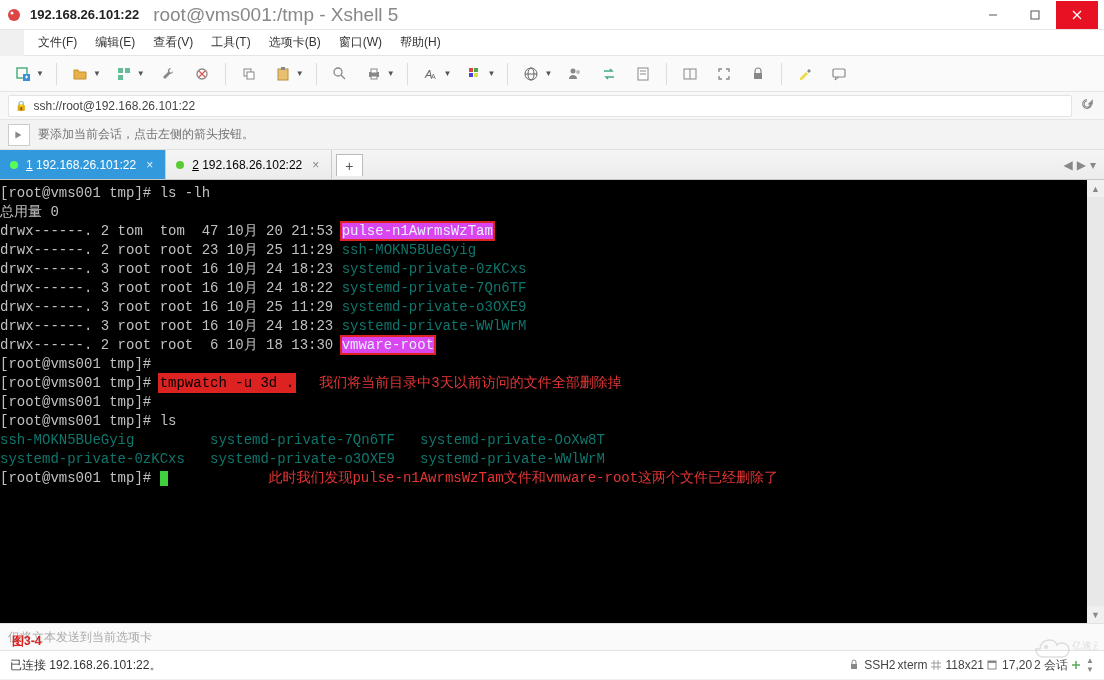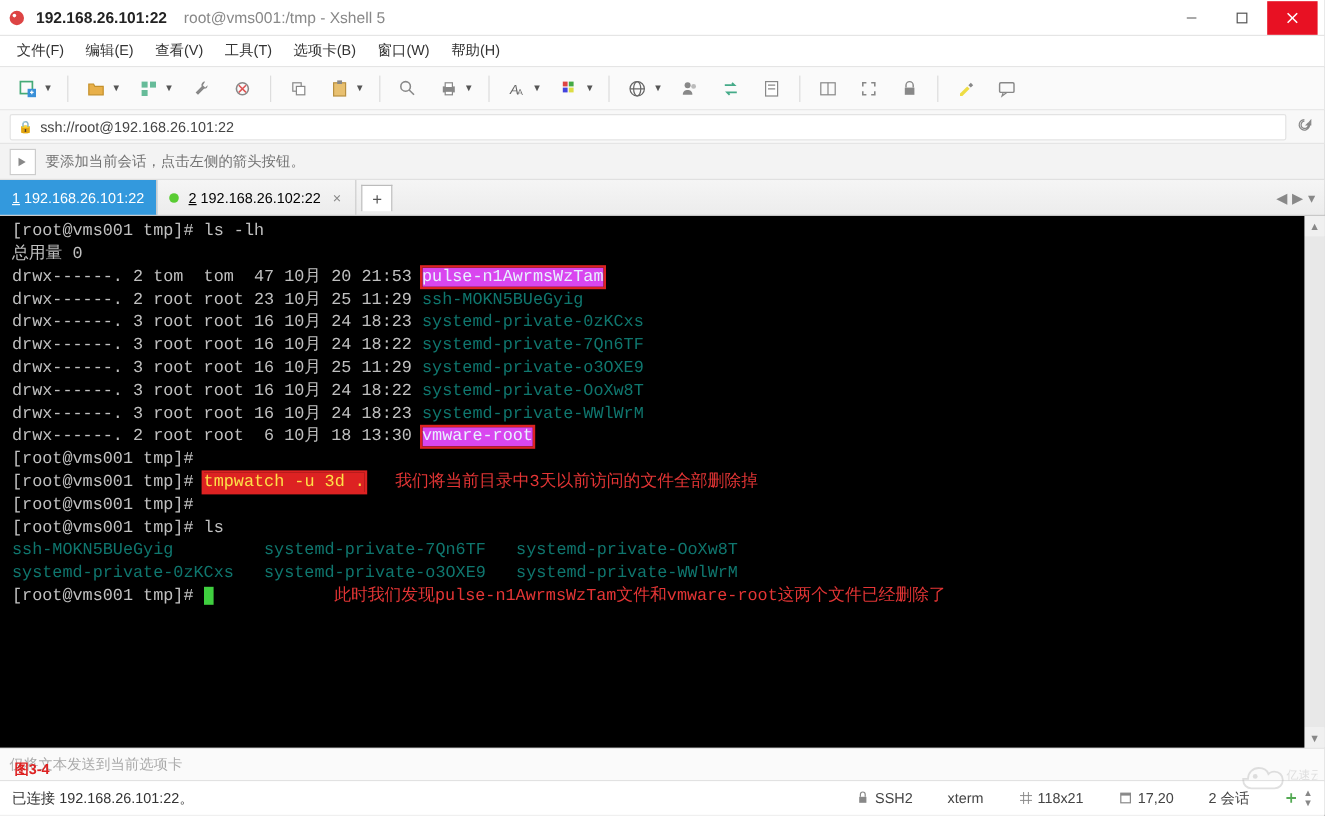--- a/index.html
+++ b/index.html
@@ -20,39 +20,40 @@
   padding: 0 6px;
   border-bottom: 1px solid #e5e5e5;
 }
 .titlebar .app-icon {
   width: 16px; height: 16px;
   display: flex; align-items: center; justify-content: center;
   margin-right: 8px;
 }
 .titlebar .app-icon svg { width: 16px; height: 16px; }
 .titlebar .title-primary { font-weight: 600; color: #222; margin-right: 14px; font-size: 13px; }
-.titlebar .title-secondary { color: #888; font-size: 13px; }
+.titlebar .title-secondary { color: #888; font-size: 19px; }
 .titlebar .win-controls { margin-left: auto; display: flex; }
 .titlebar .win-btn {
   width: 42px; height: 28px;
   display: flex; align-items: center; justify-content: center;
   color: #555; cursor: default;
 }
 .titlebar .win-btn.close { background: #e81123; color: #fff; }
 .titlebar .win-btn svg { width: 10px; height: 10px; }
 
 .menubar {
   height: 26px;
   background: #fff;
   display: flex;
   align-items: center;
   padding: 0 10px;
   gap: 10px;
   border-bottom: 1px solid #e5e5e5;
   color: #333;
+  margin-left: 24px;
 }
 .menubar span { padding: 2px 4px; cursor: default; }
 
 .toolbar {
   height: 36px;
   background: #fafafa;
   display: flex;
   align-items: center;
   padding: 0 8px;
   gap: 4px;
@@ -122,21 +123,20 @@
 .tab {
   display: flex; align-items: center;
   padding: 0 10px;
   border-right: 1px solid #ccc;
   gap: 8px;
   position: relative;
 }
 .tab.active {
   background: #3399dd;
   color: #fff;
-  flex-direction: column;
 }
 .tab .dot { width: 8px; height: 8px; border-radius: 50%; }
 .tab.active .dot { background: #59ff59; }
 .tab.inactive .dot { background: #59cc33; }
 .tab .tab-label { font-size: 12px; }
 .tab .tab-label u { text-decoration: underline; }
 .tab .x {
   font-size: 12px;
   padding: 0 2px;
   cursor: default;
@@ -167,28 +167,28 @@
   height: 443px;
   display: flex;
 }
 .terminal {
   flex: 1;
   background: #000;
   color: #c0c0c0;
   font-family: "Consolas","Courier New",monospace;
   font-size: 14px;
   line-height: 19px;
-  padding: 4px 10px;
+  padding: 4px 0;
   overflow: hidden;
   position: relative;
 }
 .terminal .line { white-space: pre; }
 .term-cyan { color: #0f766e; }
 .term-red-bold { color: #e43535; font-weight: 400; }
-.term-hl-red { background: #d22; color: #fde047; outline: 2px solid #d22; }
+.term-hl-red { background: #d22; color: #000000; outline: 2px solid #d22; }
 .term-hl-blue { background: #d946ef; color: #e8f0ff; outline: 2px solid #d22; }
 .term-cursor { background: #3fcf3f; display: inline-block; width: 8px; height: 15px; vertical-align: middle; }
 .term-scrollbar {
   width: 17px;
   background: #f0f0f0;
   display: flex; flex-direction: column;
 }
 .term-scrollbar .arrow {
   height: 17px;
   display: flex; align-items: center; justify-content: center;
@@ -213,21 +213,21 @@
   border-bottom: 1px solid #e2e2e2;
   color: #aaa;
   font-size: 12px;
 }
 .statusbar {
   height: 28px;
   background: #fff;
   display: flex;
   align-items: center;
   padding: 0 10px;
-  gap: 29px;
+  gap: 2px;
   color: #333;
   font-size: 12px;
 }
 .statusbar .left { flex: 1; }
 .statusbar .item { display: flex; align-items: center; gap: 4px; color: #444; }
 .statusbar .item svg { width: 12px; height: 12px; }
 .watermark {
   position: absolute;
   right: 6px;
   bottom: 14px;
@@ -502,21 +502,20 @@
 
 <div class="terminal-area">
   <div class="terminal" id="terminal">
       <div class="line">[root@vms001 tmp]# ls -lh</div>
       <div class="line">总用量 0</div>
       <div class="line">drwx------. 2 tom  tom  47 10月 20 21:53 <span class="term-hl-blue">pulse-n1AwrmsWzTam</span></div>
       <div class="line">drwx------. 2 root root 23 10月 25 11:29 <span class="term-cyan">ssh-MOKN5BUeGyig</span></div>
       <div class="line">drwx------. 3 root root 16 10月 24 18:23 <span class="term-cyan">systemd-private-0zKCxs</span></div>
       <div class="line">drwx------. 3 root root 16 10月 24 18:22 <span class="term-cyan">systemd-private-7Qn6TF</span></div>
       <div class="line">drwx------. 3 root root 16 10月 25 11:29 <span class="term-cyan">systemd-private-o3OXE9</span></div>
-      <div class="line">drwx------. 3 root root 16 10月 24 18:22 <span class="term-cyan">systemd-private-OoXw8T</span></div>
       <div class="line">drwx------. 3 root root 16 10月 24 18:23 <span class="term-cyan">systemd-private-WWlWrM</span></div>
       <div class="line">drwx------. 2 root root  6 10月 18 13:30 <span class="term-hl-blue">vmware-root</span></div>
       <div class="line">[root@vms001 tmp]#</div>
       <div class="line">[root@vms001 tmp]# <span class="term-hl-red">tmpwatch -u 3d .</span>   <span class="term-red-bold">我们将当前目录中3天以前访问的文件全部删除掉</span></div>
       <div class="line">[root@vms001 tmp]#</div>
       <div class="line">[root@vms001 tmp]# ls</div>
       <div class="line"><span class="term-cyan">ssh-MOKN5BUeGyig         systemd-private-7Qn6TF   systemd-private-OoXw8T</span></div>
       <div class="line"><span class="term-cyan">systemd-private-0zKCxs   systemd-private-o3OXE9   systemd-private-WWlWrM</span></div>
       <div class="line">[root@vms001 tmp]# <span class="term-cursor"></span>            <span class="term-red-bold">此时我们发现pulse-n1AwrmsWzTam文件和vmware-root这两个文件已经删除了</span></div>
     </div>

